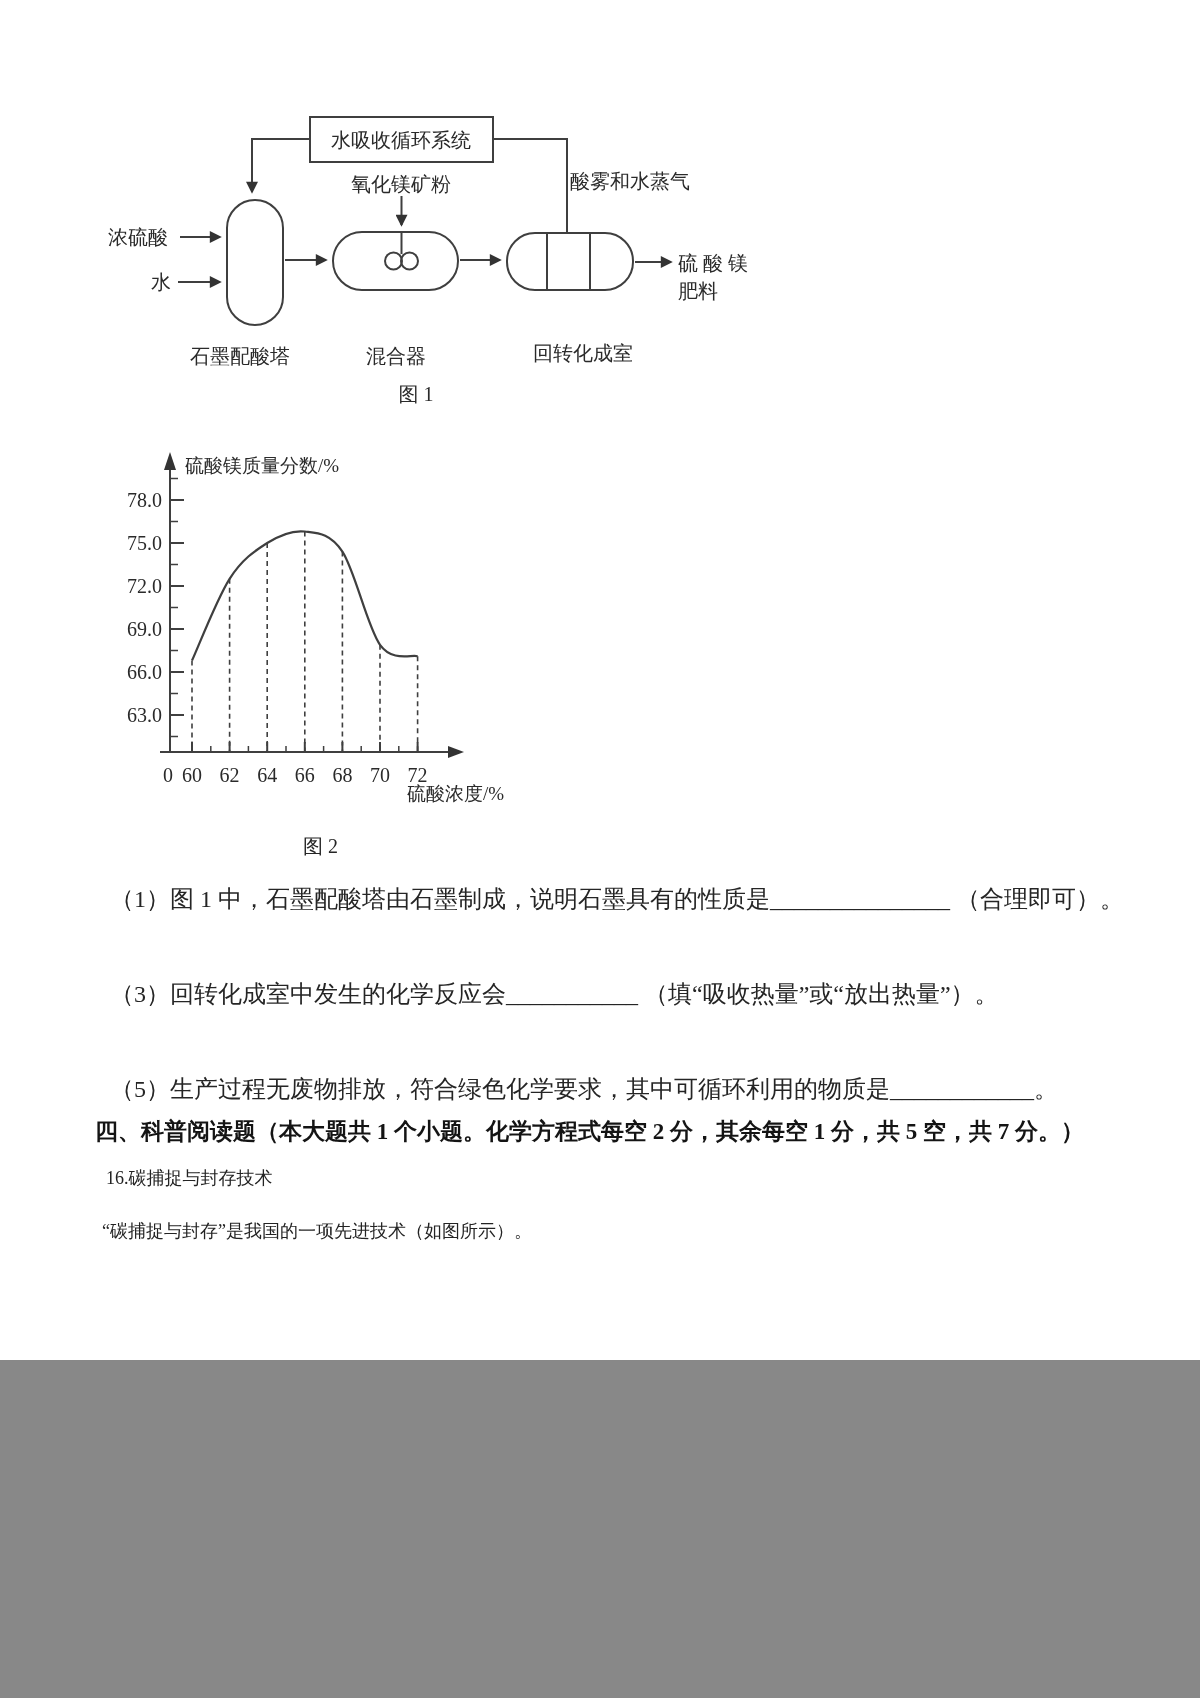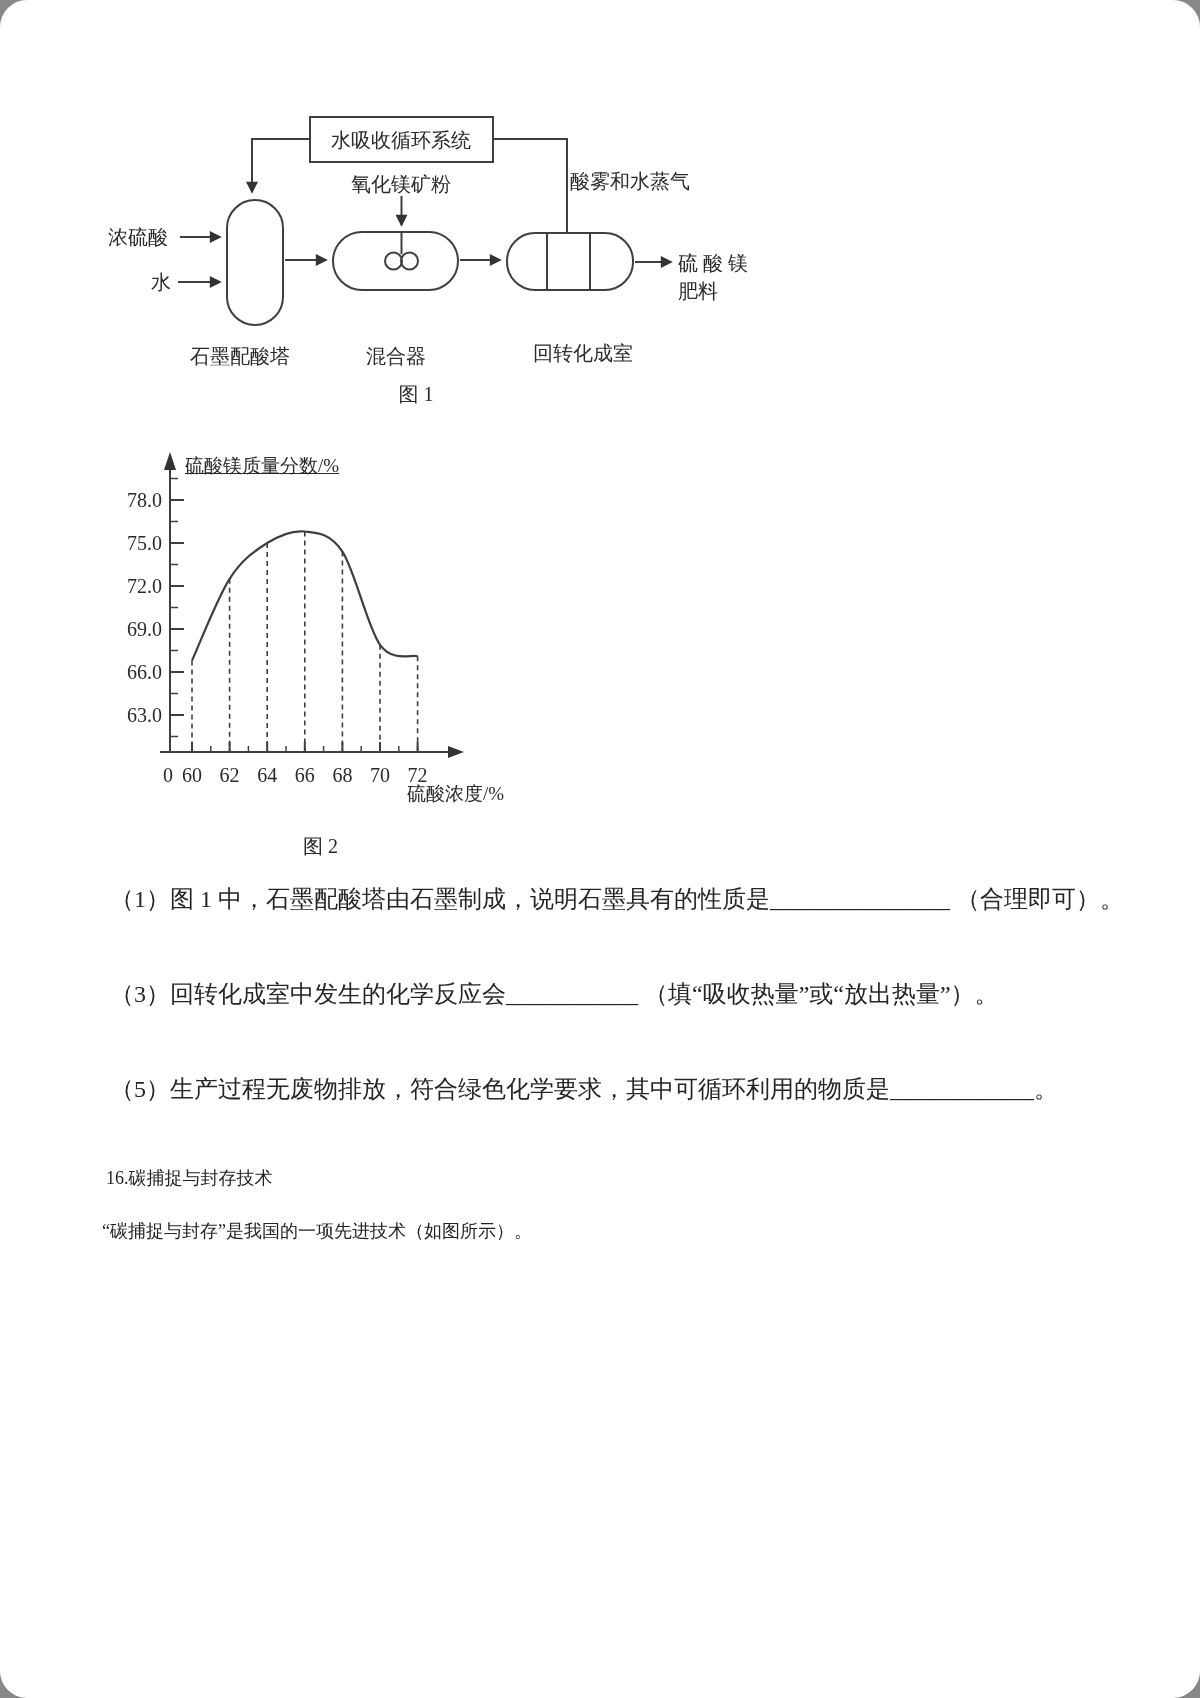--- a/index.html
+++ b/index.html
@@ -1,19 +1,19 @@
 <!DOCTYPE html>
 <html><head>
 <meta charset="utf-8">
 <style>
   html,body{margin:0;padding:0;background:#888;}
   .page{
-    position:relative;width:1200px;height:1698px;background:#ffffff;
+    position:relative;width:1200px;height:1360px;background:#ffffff;
     margin:0 auto;overflow:hidden;
-    font-family:"Liberation Serif","DejaVu Serif",serif;color:#232323;border-radius:27px;
+    font-family:"Liberation Serif","DejaVu Serif",serif;color:#232323;
   }
   .abs{position:absolute;}
   .qline{font-size:24px;line-height:26px;white-space:nowrap;color:#252525;}
   .caption{font-size:20px;color:#252525;}
   .axis-label{font-size:19px;color:#2a2a2a;white-space:nowrap;}
   .section-head{font-size:23px;font-weight:bold;color:#141414;white-space:nowrap;letter-spacing:0px;}
   .q16t{font-size:18px;color:#232323;white-space:nowrap;}
   svg text{fill:#2a2a2a;font-family:"Liberation Serif","DejaVu Serif",serif;}
 </style>
 </head>
@@ -113,24 +113,25 @@
       <line x1="132" y1="230.53306000000003" x2="132" y2="322" stroke="#3f3f3f" stroke-width="1.6" stroke-dasharray="5 4"></line>
       <line x1="169.6" y1="148.83325" x2="169.6" y2="322" stroke="#3f3f3f" stroke-width="1.6" stroke-dasharray="5 4"></line>
       <line x1="207.2" y1="113" x2="207.2" y2="322" stroke="#3f3f3f" stroke-width="1.6" stroke-dasharray="5 4"></line>
       <line x1="244.8" y1="101.53336000000004" x2="244.8" y2="322" stroke="#3f3f3f" stroke-width="1.6" stroke-dasharray="5 4"></line>
       <line x1="282.4" y1="121.59997999999992" x2="282.4" y2="322" stroke="#3f3f3f" stroke-width="1.6" stroke-dasharray="5 4"></line>
       <line x1="320" y1="214.7664299999999" x2="320" y2="322" stroke="#3f3f3f" stroke-width="1.6" stroke-dasharray="5 4"></line>
       <line x1="357.6" y1="226.23307000000008" x2="357.6" y2="322" stroke="#3f3f3f" stroke-width="1.6" stroke-dasharray="5 4"></line>
       <path d="M132.0,230.5 C138.3,216.9 157.1,168.4 169.6,148.8 C182.1,129.2 194.7,120.9 207.2,113.0 C219.7,105.1 232.3,100.1 244.8,101.5 C257.3,103.0 269.9,102.7 282.4,121.6 C294.9,140.5 307.5,197.3 320.0,214.8 C332.5,232.2 351.3,224.3 357.6,226.2" fill="none" stroke="#3f3f3f" stroke-width="2.2"></path>
     </svg>
 
-  <div class="abs axis-label" style="left:185px;top:453px;text-decoration:underline;">硫酸镁质量分数/%</div>
+  <div class="abs axis-label" style="left:185px;top:453px;">硫酸镁质量分数/%</div>
   <div class="abs axis-label" style="left:407px;top:781px;">硫酸浓度/%</div>
   <div class="abs caption" style="left:303px;top:833px;">图 2</div>
 
   <div class="abs qline" style="left:110px;top:886px;">（1）图 1 中，石墨配酸塔由石墨制成，说明石墨具有的性质是_______________ （合理即可）。</div>
   <div class="abs qline" style="left:110px;top:981px;">（3）回转化成室中发生的化学反应会___________ （填“吸收热量”或“放出热量”）。</div>
   <div class="abs qline" style="left:110px;top:1076px;">（5）生产过程无废物排放，符合绿色化学要求，其中可循环利用的物质是____________。</div>
 
+  <div class="abs section-head" style="left:95px;top:1116px;">四、科普阅读题（本大题共 1 个小题。化学方程式每空 2 分，其余每空 1 分，共 5 空，共 7 分。）</div>
   <div class="abs q16t" style="left:106px;top:1166px;">16.碳捕捉与封存技术</div>
   <div class="abs q16t" style="left:102px;top:1219px;">“碳捕捉与封存”是我国的一项先进技术（如图所示）。</div>
 
 </div>
 
 </body></html>

